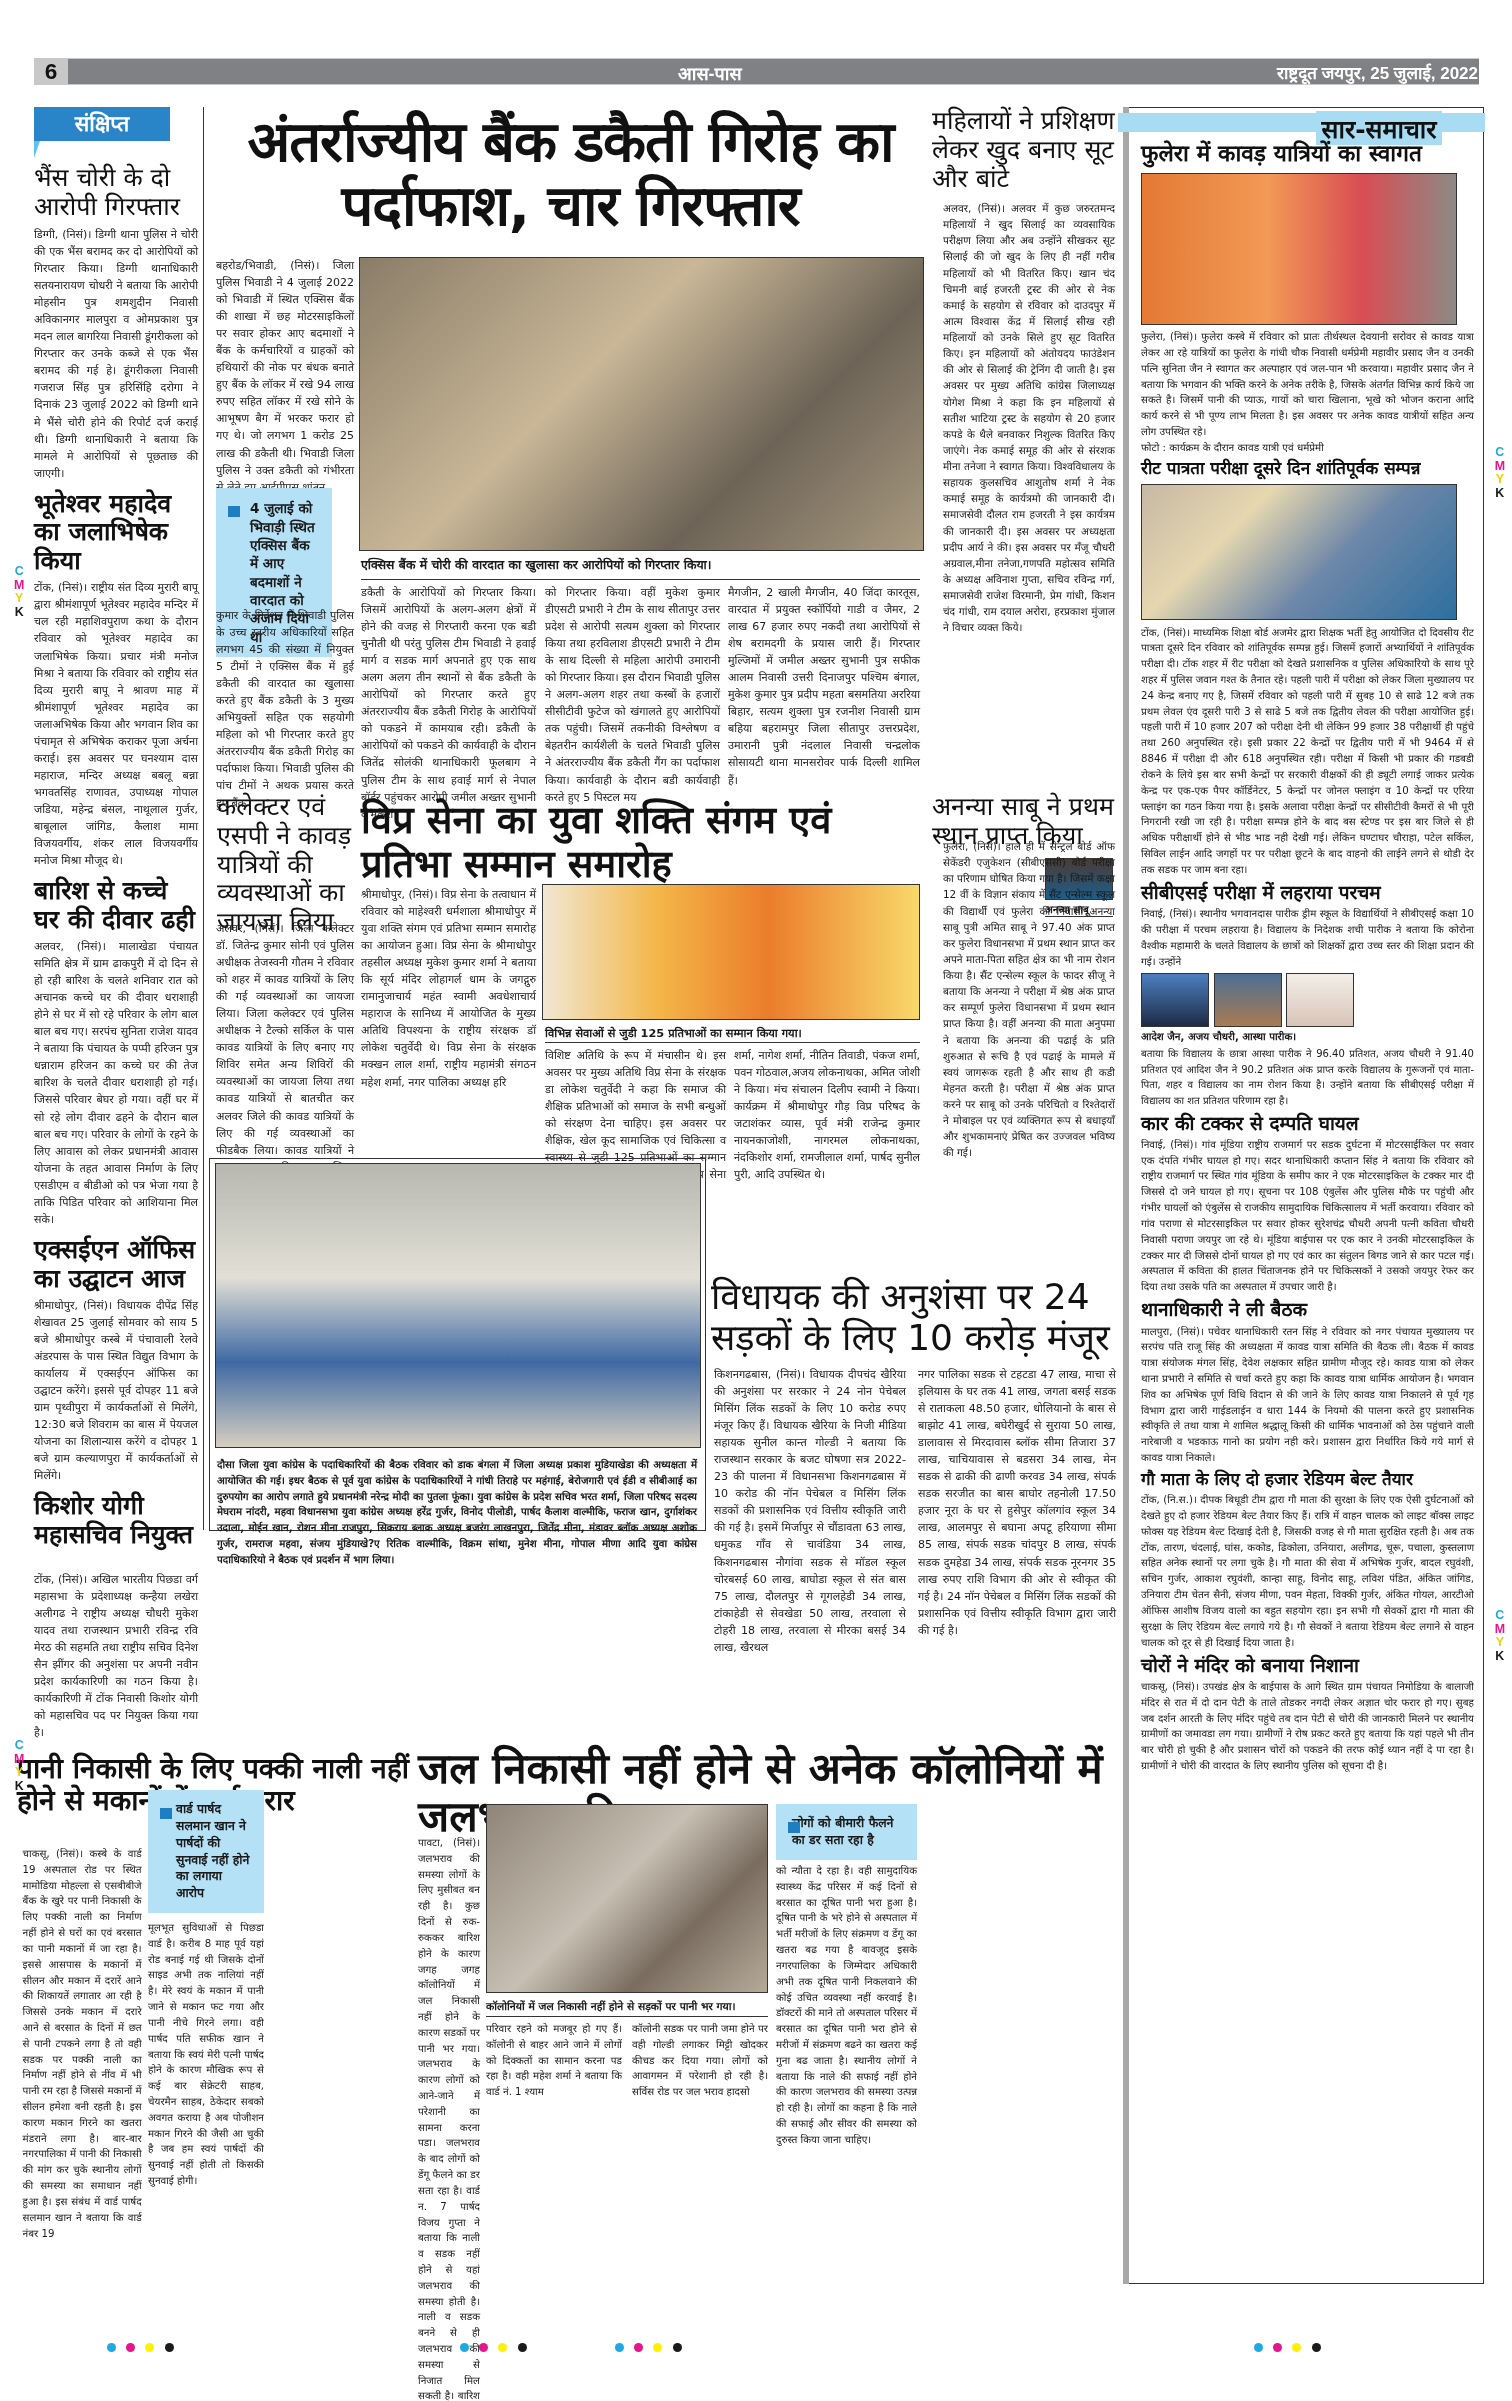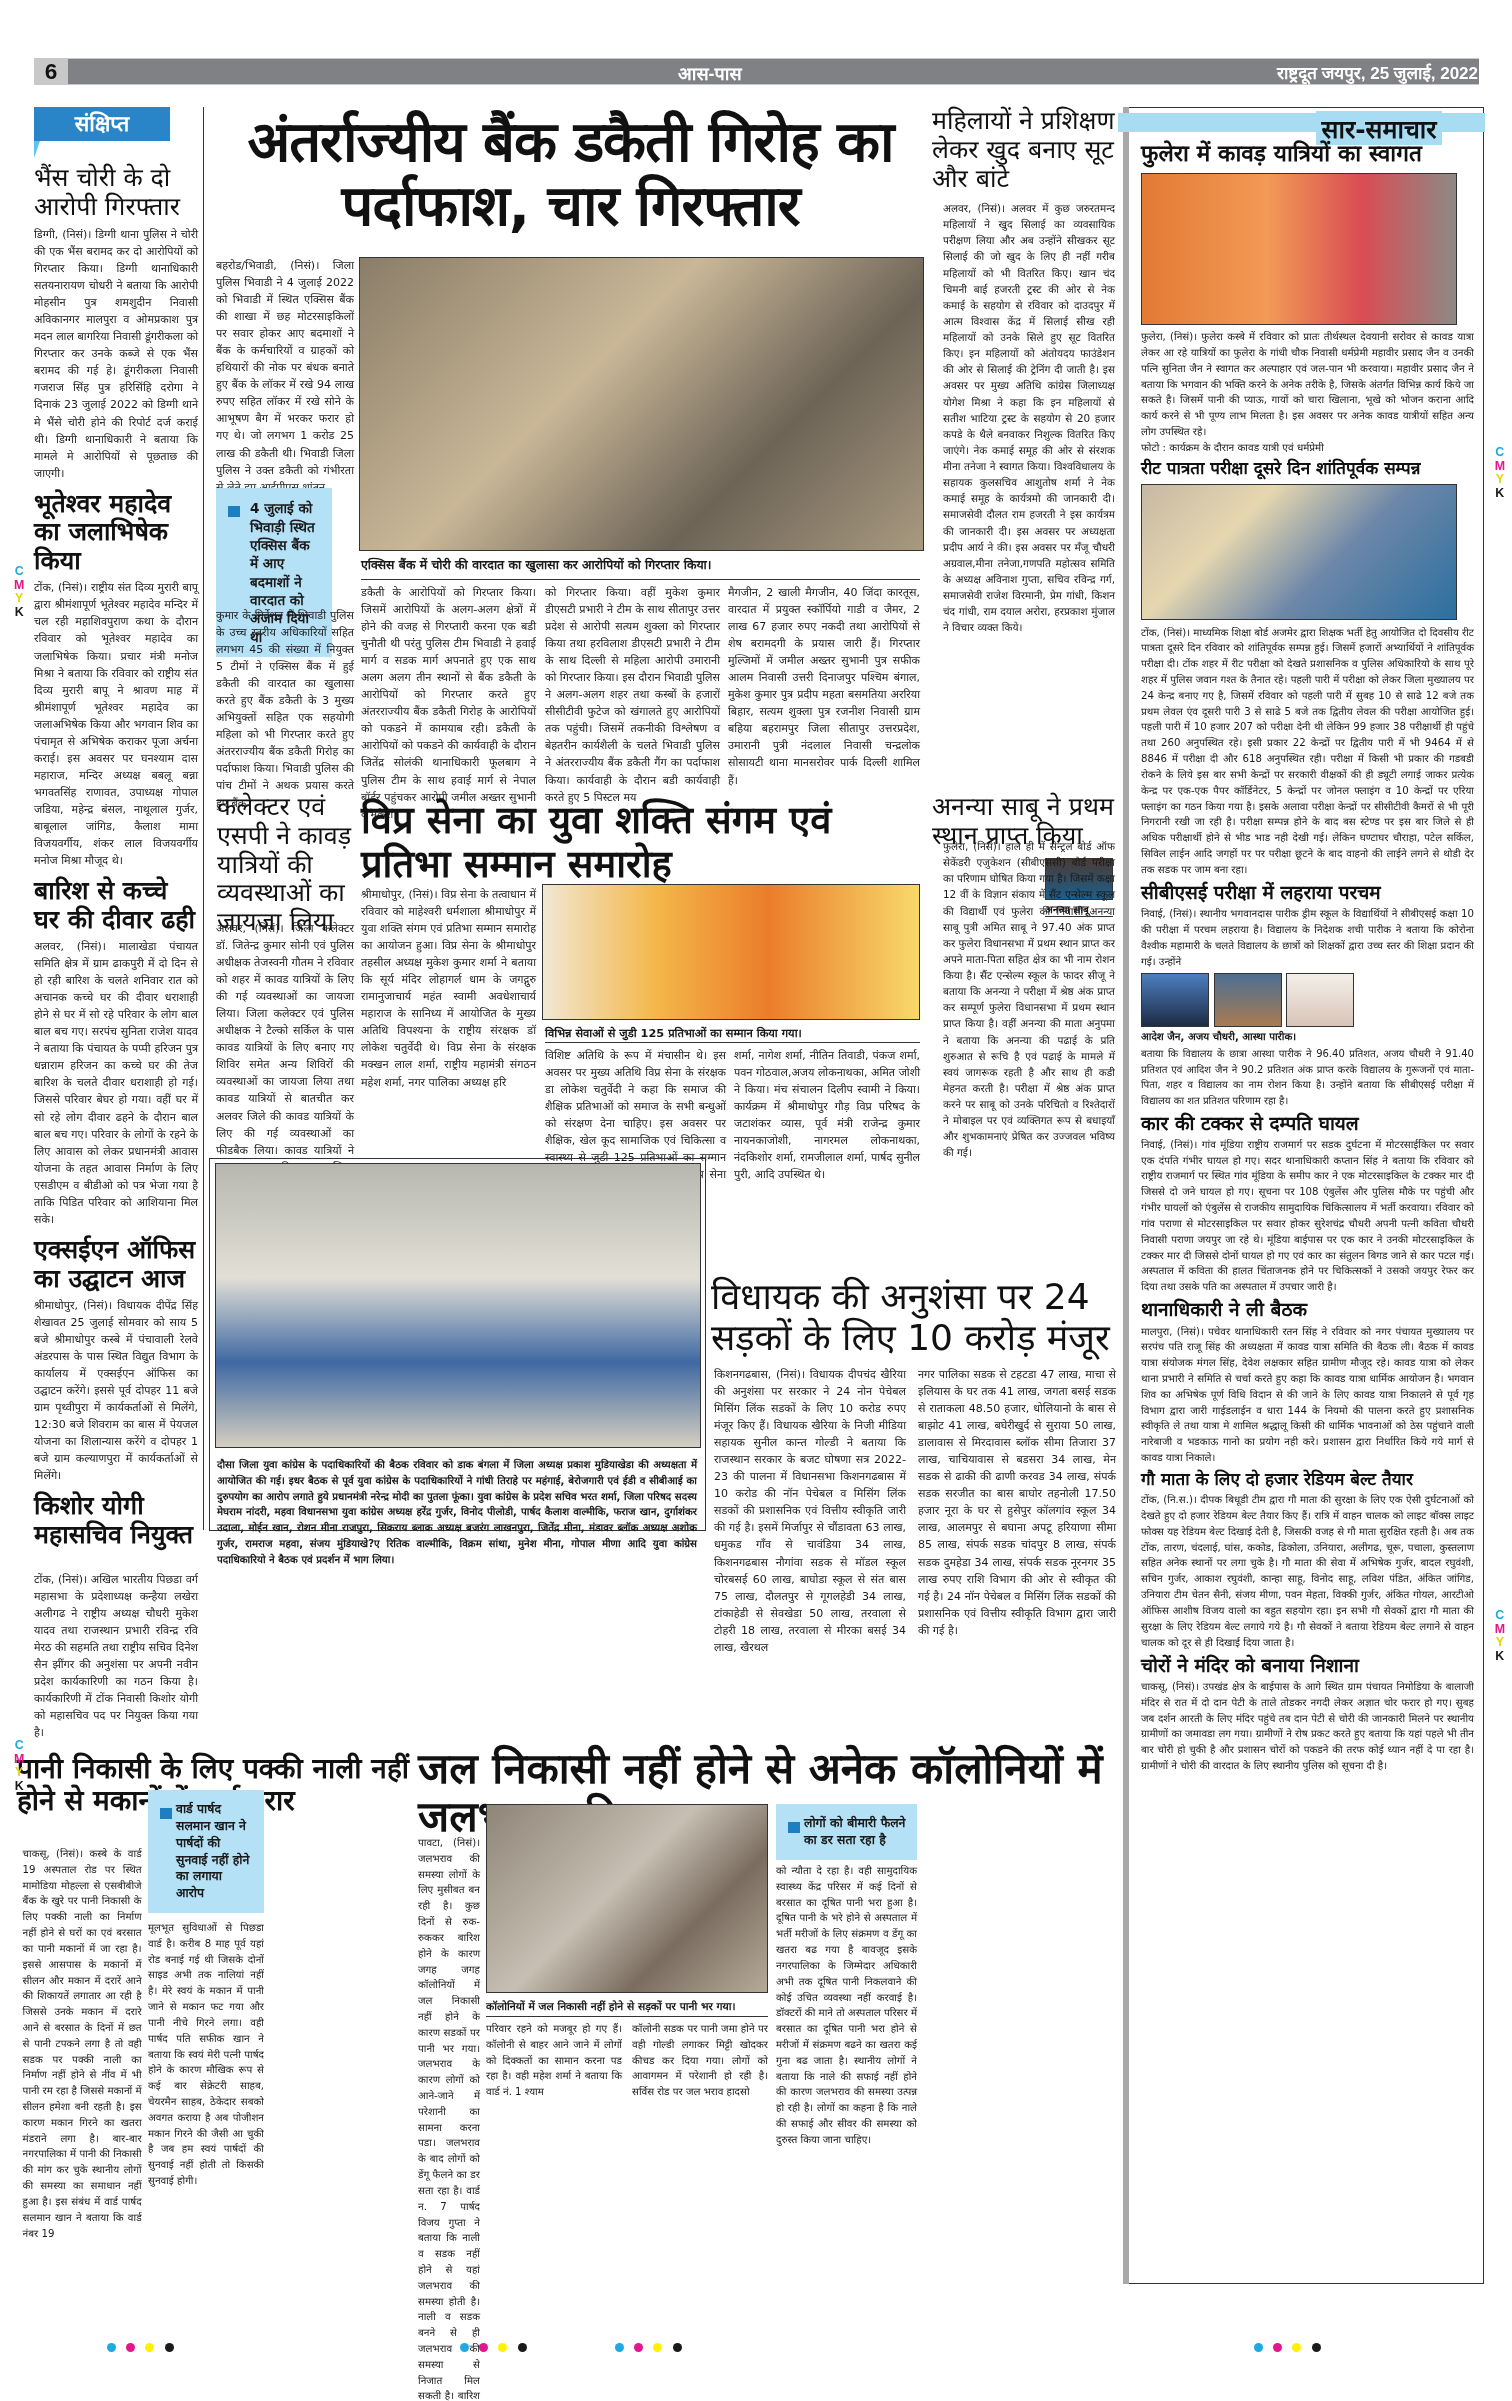--- a/index.html
+++ b/index.html
@@ -98,21 +98,21 @@
 <div class="callout" style="left:148px;top:1790px;width:116px;font-size:12.4px;padding-left:28px">वार्ड पार्षद सलमान खान ने पार्षदों की सुनवाई नहीं होने का लगाया आरोप</div>
 <p class="abs body" style="left:148px;top:1920px;width:116px;font-size:10.2px">मूलभूत सुविधाओं से पिछडा वार्ड है। करीब 8 माह पूर्व यहां रोड बनाई गई थी जिसके दोनों साइड अभी तक नालियां नहीं है। मेरे स्वयं के मकान में पानी जाने से मकान फट गया और पानी नीचे गिरने लगा। वही पार्षद पति सफीक खान ने बताया कि स्वयं मेरी पत्नी पार्षद होने के कारण मौखिक रूप से कई बार सेक्रेटरी साहब, चेयरमैन साहब, ठेकेदार सबको अवगत कराया है अब पोजीशन मकान गिरने की जैसी आ चुकी है जब हम स्वयं पार्षदों की सुनवाई नहीं होती तो किसकी सुनवाई होगी।</p>
 
 <h2 class="abs thin" style="left:418px;top:1745px;width:706px;font-weight:bold;font-size:42px">जल निकासी नहीं होने से अनेक कॉलोनियों में जलभराव की समस्या</h2>
 <p class="abs body" style="left:418px;top:1835px;width:62px;font-size:10.2px">पावटा, (निसं)। जलभराव की समस्या लोगों के लिए मुसीबत बन रही है। कुछ दिनों से रुक-रुककर बारिश होने के कारण जगह जगह कॉलोनियों में जल निकासी नहीं होने के कारण सडकों पर पानी भर गया। जलभराव के कारण लोगों को आने-जाने में परेशानी का सामना करना पडा। जलभराव के बाद लोगों को डेंगू फैलने का डर सता रहा है। वार्ड न. 7 पार्षद विजय गुप्ता ने बताया कि नाली व सडक नहीं होने से यहां जलभराव की समस्या होती है। नाली व सडक बनने से ही जलभराव की समस्या से निजात मिल सकती है। बारिश होने पर वार्ड न.7 सब्जी मंडी में पानी भर गया। वही नीरज सैन, वीरेंद्र बंसल ने बताया कि वार्ड न.14 शर्मा कॉलोनी के पास राजस्थान स्कूल के पीछे मकानों के बाहर रास्ते में बरसात का दूषित पानी भरा हुआ है। इस दूषित पानी में कई</p>
 <div class="abs photo" style="left:486px;top:1804px;width:282px;height:189px;background:linear-gradient(135deg,#8f8478,#c7bfb3 45%,#7a6d60 70%,#b5aa9a)"></div>
 <div class="abs caption" style="left:486px;top:1999px;width:282px;font-size:10.7px">कॉलोनियों में जल निकासी नहीं होने से सड़कों पर पानी भर गया।</div>
 <div class="abs hrule" style="left:486px;top:2016px;width:282px"></div>
 <p class="abs body" style="left:486px;top:2021px;width:136px;font-size:10.2px">परिवार रहने को मजबूर हो गए हैं। कॉलोनी से बाहर आने जाने में लोगों को दिक्कतों का सामान करना पड रहा है। वही महेश शर्मा ने बताया कि वार्ड नं. 1 श्याम</p>
 <p class="abs body" style="left:632px;top:2021px;width:136px;font-size:10.2px">कॉलोनी सडक पर पानी जमा होने पर वही गोल्डी लगाकर मिट्टी खोदकर कीचड कर दिया गया। लोगों को आवागमन में परेशानी हो रही है। सर्विस रोड पर जल भराव हादसो</p>
-<div class="callout" style="left:776px;top:1804px;width:141px;font-size:12.4px;padding-left:28px">लोगों को बीमारी फैलने का डर सता रहा है</div>
+<div class="callout" style="left:776px;top:1804px;width:141px;font-size:12.4px;padding-left:16px">लोगों को बीमारी फैलने का डर सता रहा है</div>
 <p class="abs body" style="left:776px;top:1863px;width:141px;font-size:10.2px">को न्यौता दे रहा है। वही सामुदायिक स्वास्थ्य केंद्र परिसर में कई दिनों से बरसात का दूषित पानी भरा हुआ है। दूषित पानी के भरे होने से अस्पताल में भर्ती मरीजों के लिए संक्रमण व डेंगू का खतरा बढ गया है बावजूद इसके नगरपालिका के जिम्मेदार अधिकारी अभी तक दूषित पानी निकलवाने की कोई उचित व्यवस्था नहीं करवाई है। डॉक्टरों की माने तो अस्पताल परिसर में बरसात का दूषित पानी भरा होने से मरीजों में संक्रमण बढने का खतरा कई गुना बढ जाता है। स्थानीय लोगों ने बताया कि नाले की सफाई नहीं होने की कारण जलभराव की समस्या उत्पन्न हो रही है। लोगों का कहना है कि नाले की सफाई और सीवर की समस्या को दुरुस्त किया जाना चाहिए।</p>
 
 <div class="abs box" style="left:1123px;top:107px;width:361px;height:2177px"></div>
 <div class="abs grayside" style="left:1123px;top:107px;width:5.6px;height:2177px"></div>
 <div class="abs sar-band"></div>
 <div class="abs sar-lbl">सार-समाचार</div>
 
 <div class="abs" style="left:1141px;top:141px;width:333px">
   <h3 class="small-h" style="font-weight:bold;font-size:22.6px">फुलेरा में कावड़ यात्रियों का स्वागत</h3>
   <div class="photo" style="width:316px;height:152px;margin-top:5.6px;background:linear-gradient(90deg,#e37a35,#f29a56 40%,#d94d53 70%,#8c8a86)"></div>

